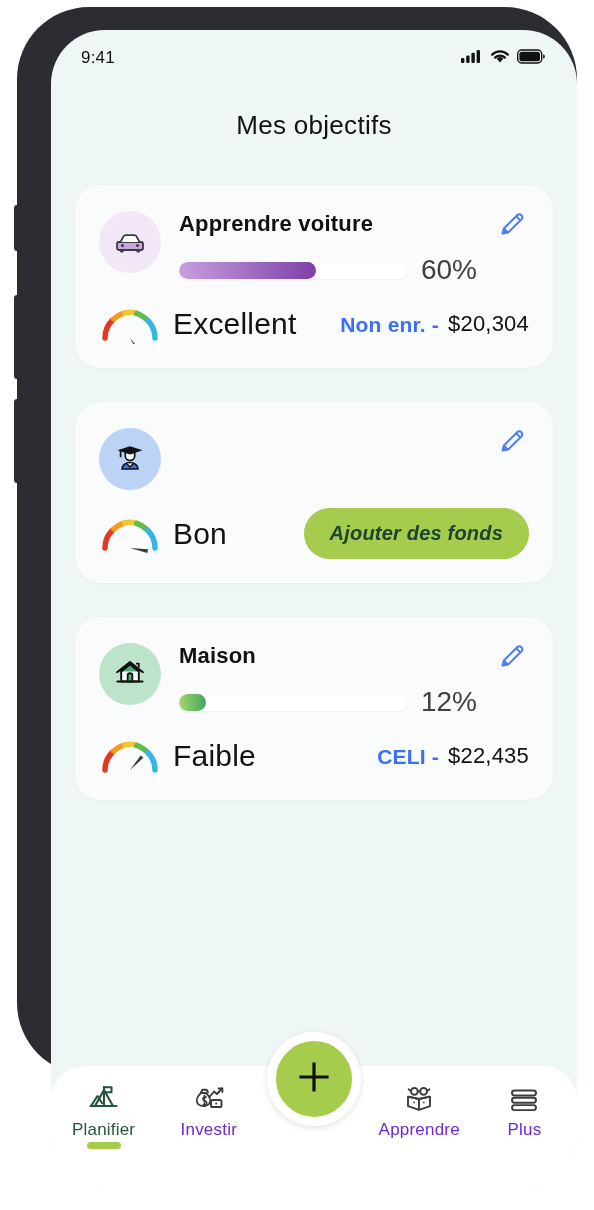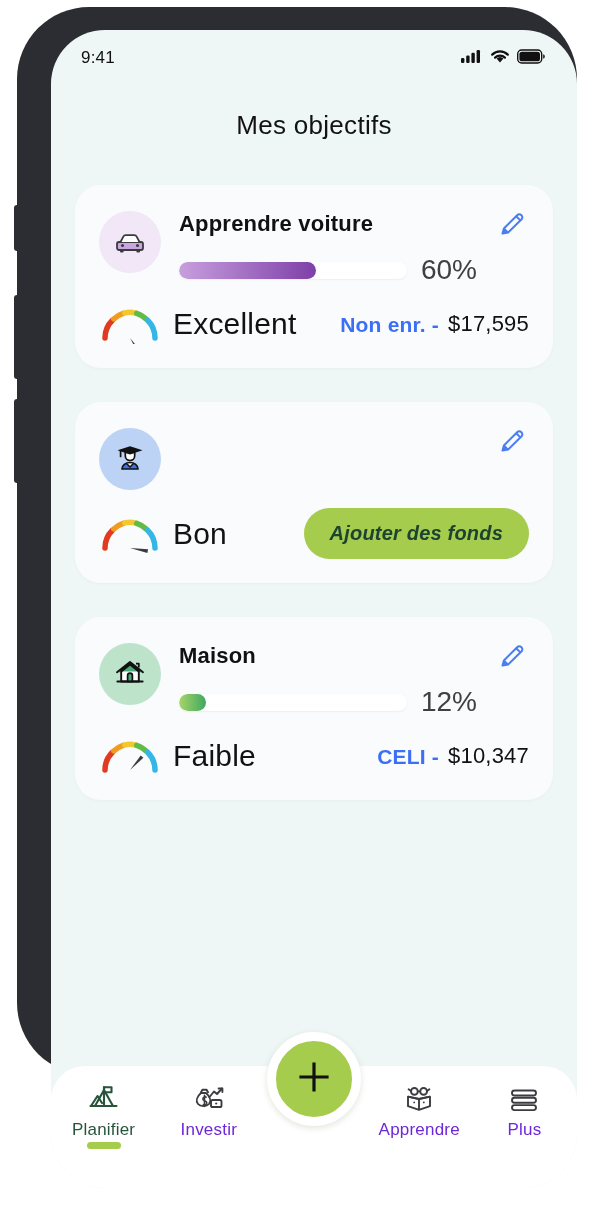--- a/index.html
+++ b/index.html
@@ -311,21 +311,21 @@
               <path d="M37.8 9.3 A25 25 0 0 1 47.2 14.9" stroke="#62bb46" stroke-width="5.5" fill="none" stroke-linecap="round"></path>
               <path d="M48.6 16.3 A25 25 0 0 1 56 34" stroke="#35b6e5" stroke-width="5.5" fill="none" stroke-linecap="round"></path>
               <g transform="rotate(56 31 34)">
                 <path d="M31 34 L49 32.2 L49 35.8 Z" fill="#3a3a3f"></path>
               </g>
             </svg>
           </span>
           <span class="rating-label">Excellent</span>
           <span class="bottom-right">
             <span class="account-tag">Non enr. -</span>
-            <span class="amount">$17,595</span>
+            <span class="amount">$20,304</span>
           </span>
         </div>
       </div>
 
       <div class="goal-card">
         <div class="card-top">
           <div class="goal-icon" id="icon-1" style="background: rgb(189, 211, 245);">
             <span>
               <svg width="34" height="34" viewBox="0 0 34 34">
                 <path d="M17 22.5 c-4.4 0 -8 3 -8 6.5 h16 c0 -3.5 -3.6 -6.5 -8 -6.5 z" fill="#3b74e8" stroke="#111" stroke-width="1.7" stroke-linejoin="round"></path>
@@ -410,21 +410,21 @@
               <path d="M37.8 9.3 A25 25 0 0 1 47.2 14.9" stroke="#62bb46" stroke-width="5.5" fill="none" stroke-linecap="round"></path>
               <path d="M48.6 16.3 A25 25 0 0 1 56 34" stroke="#35b6e5" stroke-width="5.5" fill="none" stroke-linecap="round"></path>
               <g transform="rotate(-48 31 34)">
                 <path d="M31 34 L49 32.2 L49 35.8 Z" fill="#3a3a3f"></path>
               </g>
             </svg>
           </span>
           <span class="rating-label">Faible</span>
           <span class="bottom-right">
             <span class="account-tag">CELI -</span>
-            <span class="amount">$10,347</span>
+            <span class="amount">$22,435</span>
           </span>
         </div>
       </div>
 
     </div>
 
     <div class="bottom-nav">
       <div class="nav-item active">
         <span>
           <svg width="34" height="32" viewBox="0 0 34 32">

